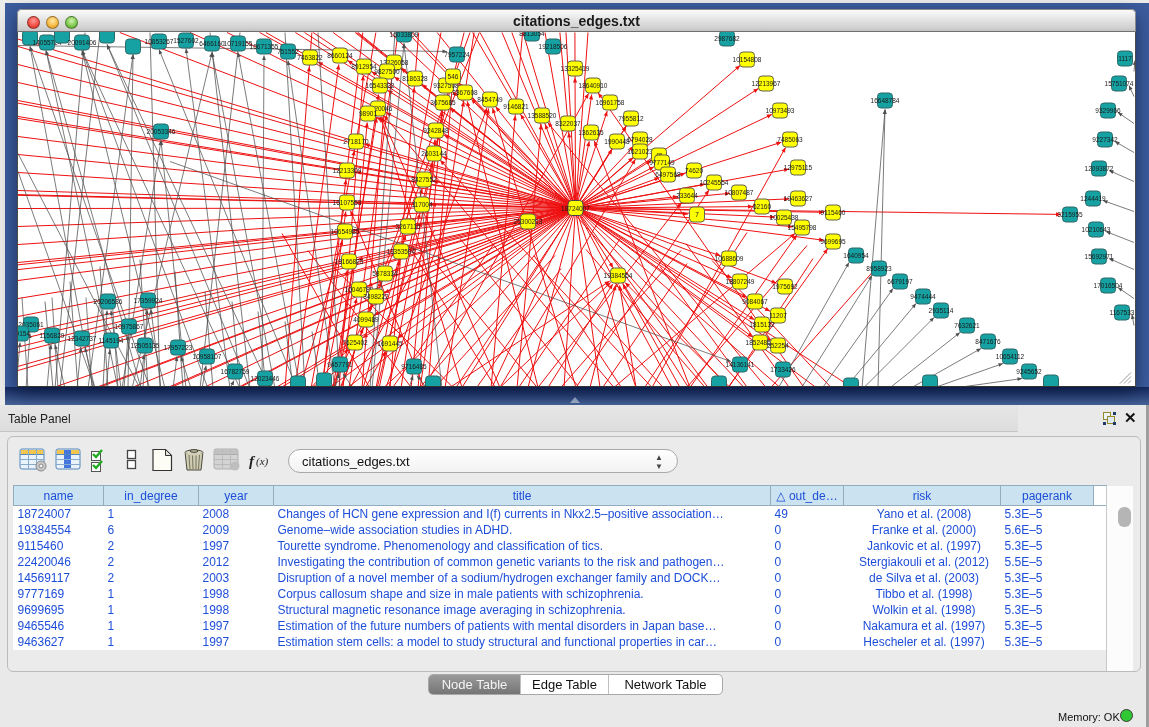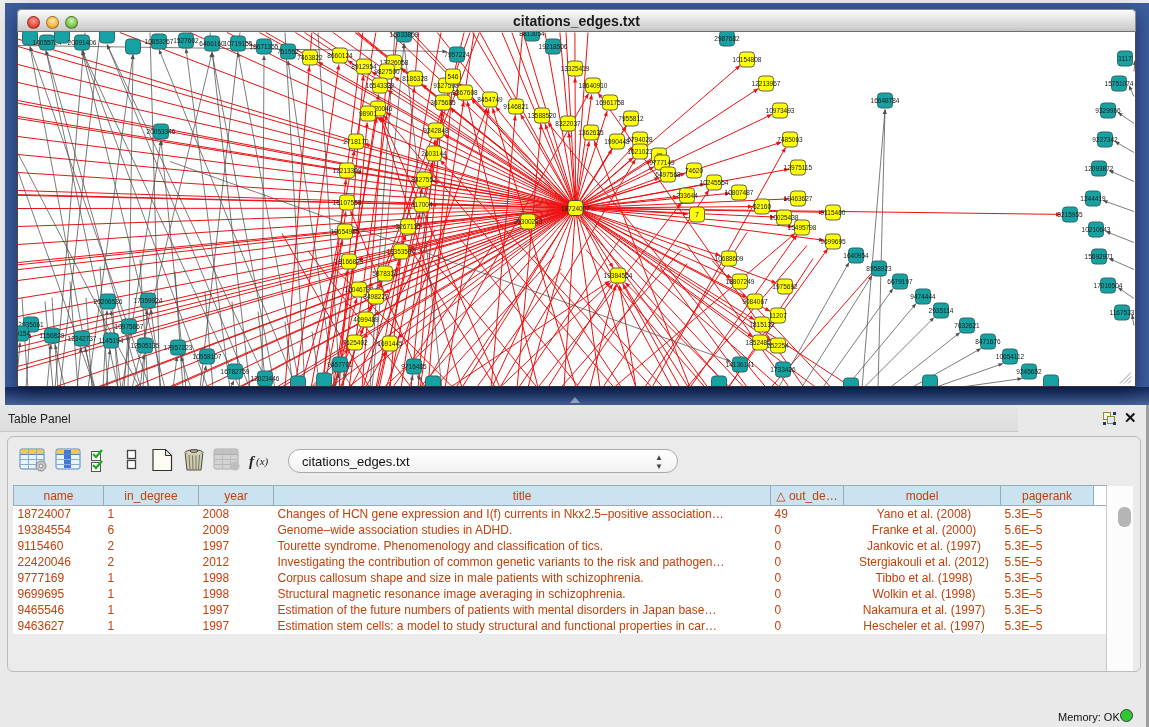--- a/index.html
+++ b/index.html
@@ -18,21 +18,21 @@
 #tpanel{position:absolute;left:0;top:405px;width:1149px;height:322px;background:#e9e9e9;border-right:3px solid #9e9e9e;font-size:12px}
 #tphead{position:absolute;left:0;top:0;width:1018px;height:27px;background:linear-gradient(#e6e6e6,#dddddd);border-bottom:1px solid #c6c6c6}
 #tphead .lbl{position:absolute;left:8px;top:7px;font-size:12px;color:#222}
 #floaticon{position:absolute;left:1103px;top:7px;width:13px;height:13px}
 #closex{position:absolute;left:1124px;top:4px;font-size:15px;font-weight:bold;color:#111}
 #container{position:absolute;left:7px;top:31px;width:1134px;height:236px;border:1px solid #bbbbbb;border-radius:6px;background:#ebebeb}
 #toolbar{position:absolute;left:6px;top:42px;height:28px;width:700px}
 #dropdown{position:absolute;left:288px;top:44px;width:390px;height:24px;background:linear-gradient(#ffffff,#f2f2f2);border:1px solid #a9a9a9;border-radius:12px}
 #dropdown span{position:absolute;left:13px;top:4px;font-size:13px;color:#111}
 #ddarrows{position:absolute;right:14px;top:3px;font-size:8px;color:#444;line-height:9px}
-#tbl{position:absolute;left:13px;top:80px;width:1093px;border-collapse:collapse;table-layout:fixed;font-size:12px;background:#fff;color:#c2410c}
+#tbl{position:absolute;left:13px;top:80px;width:1093px;border-collapse:collapse;table-layout:fixed;font-size:12px;background:#fff;color:#1d4ed8}
 #tbl th{background:#cbe2f1;border:1px solid #93adbe;font-weight:normal;height:20px;padding:0;overflow:hidden;white-space:nowrap;font-size:12px}
 #tbl td{height:16px;padding:0 0 0 4px;overflow:hidden;white-space:nowrap}
 #scrollcol{position:absolute;left:1106px;top:81px;width:27px;height:185px;background:#fcfcfc;border-left:1px solid #c8c8c8}
 #thumb{position:absolute;left:11px;top:21px;width:13px;height:20px;border-radius:6px;background:#b5b5b5}
 #tabs{position:absolute;left:428px;top:269px;width:295px;height:21px;background:#fff;border:1px solid #a8a8a8;border-radius:5px;font-size:13px}
 .tab{position:absolute;top:0;height:19px;text-align:center;padding-top:2px;color:#111}
 #tab1{left:0;width:91px;background:linear-gradient(#9a9a9a,#757575);color:#f4f4f4;border-radius:4px 0 0 4px}
 #tab2{left:91px;width:88px;border-left:1px solid #c0c0c0}
 #tab3{left:179px;width:114px;border-left:1px solid #c0c0c0}
 #memory{position:absolute;left:1058px;top:306px;font-size:11px;color:#111}
@@ -918,21 +918,21 @@
         <col style="width:93px">
         <col style="width:13px">
       </colgroup>
   <tbody>
         <tr>
           <th>name</th>
           <th>in_degree</th>
           <th>year</th>
           <th>title</th>
           <th>△ out_de…</th>
-          <th>model</th>
+          <th>risk</th>
           <th>pagerank</th>
           <th style="background:#fff"></th>
         </tr>
   <tr>
           <td>18724007</td>
           <td>1</td>
           <td>2008</td>
           <td>Changes of HCN gene expression and I(f) currents in Nkx2.5–positive association…</td>
           <td>49</td>
           <td style="text-align:center">Yano et al. (2008)</td>
@@ -957,20 +957,29 @@
           <td>5.3E–5</td>
         </tr>
 <tr>
           <td>22420046</td>
           <td>2</td>
           <td>2012</td>
           <td>Investigating the contribution of common genetic variants to the risk and pathogen…</td>
           <td>0</td>
           <td style="text-align:center">Stergiakouli et al. (2012)</td>
           <td>5.5E–5</td>
+        </tr>
+<tr>
+          <td>14569117</td>
+          <td>2</td>
+          <td>2003</td>
+          <td>Disruption of a novel member of a sodium/hydrogen exchanger family and DOCK…</td>
+          <td>0</td>
+          <td style="text-align:center">de Silva et al. (2003)</td>
+          <td>5.3E–5</td>
         </tr>
 <tr>
           <td>9777169</td>
           <td>1</td>
           <td>1998</td>
           <td>Corpus callosum shape and size in male patients with schizophrenia.</td>
           <td>0</td>
           <td style="text-align:center">Tibbo et al. (1998)</td>
           <td>5.3E–5</td>
         </tr>
@@ -1000,14 +1009,19 @@
           <td>0</td>
           <td style="text-align:center">Hescheler et al. (1997)</td>
           <td>5.3E–5</td>
         </tr>
 
  </tbody>
     </table>
  <div id="scrollcol">
       <div id="thumb"></div>
     </div>
+ <div id="tabs">
+    <div class="tab" id="tab1">Node Table</div>
+    <div class="tab" id="tab2">Edge Table</div>
+    <div class="tab" id="tab3">Network Table</div>
+ </div>
  <div id="memory">Memory: OK</div>
  <div id="memled"></div>
 </div>
 </body></html>

